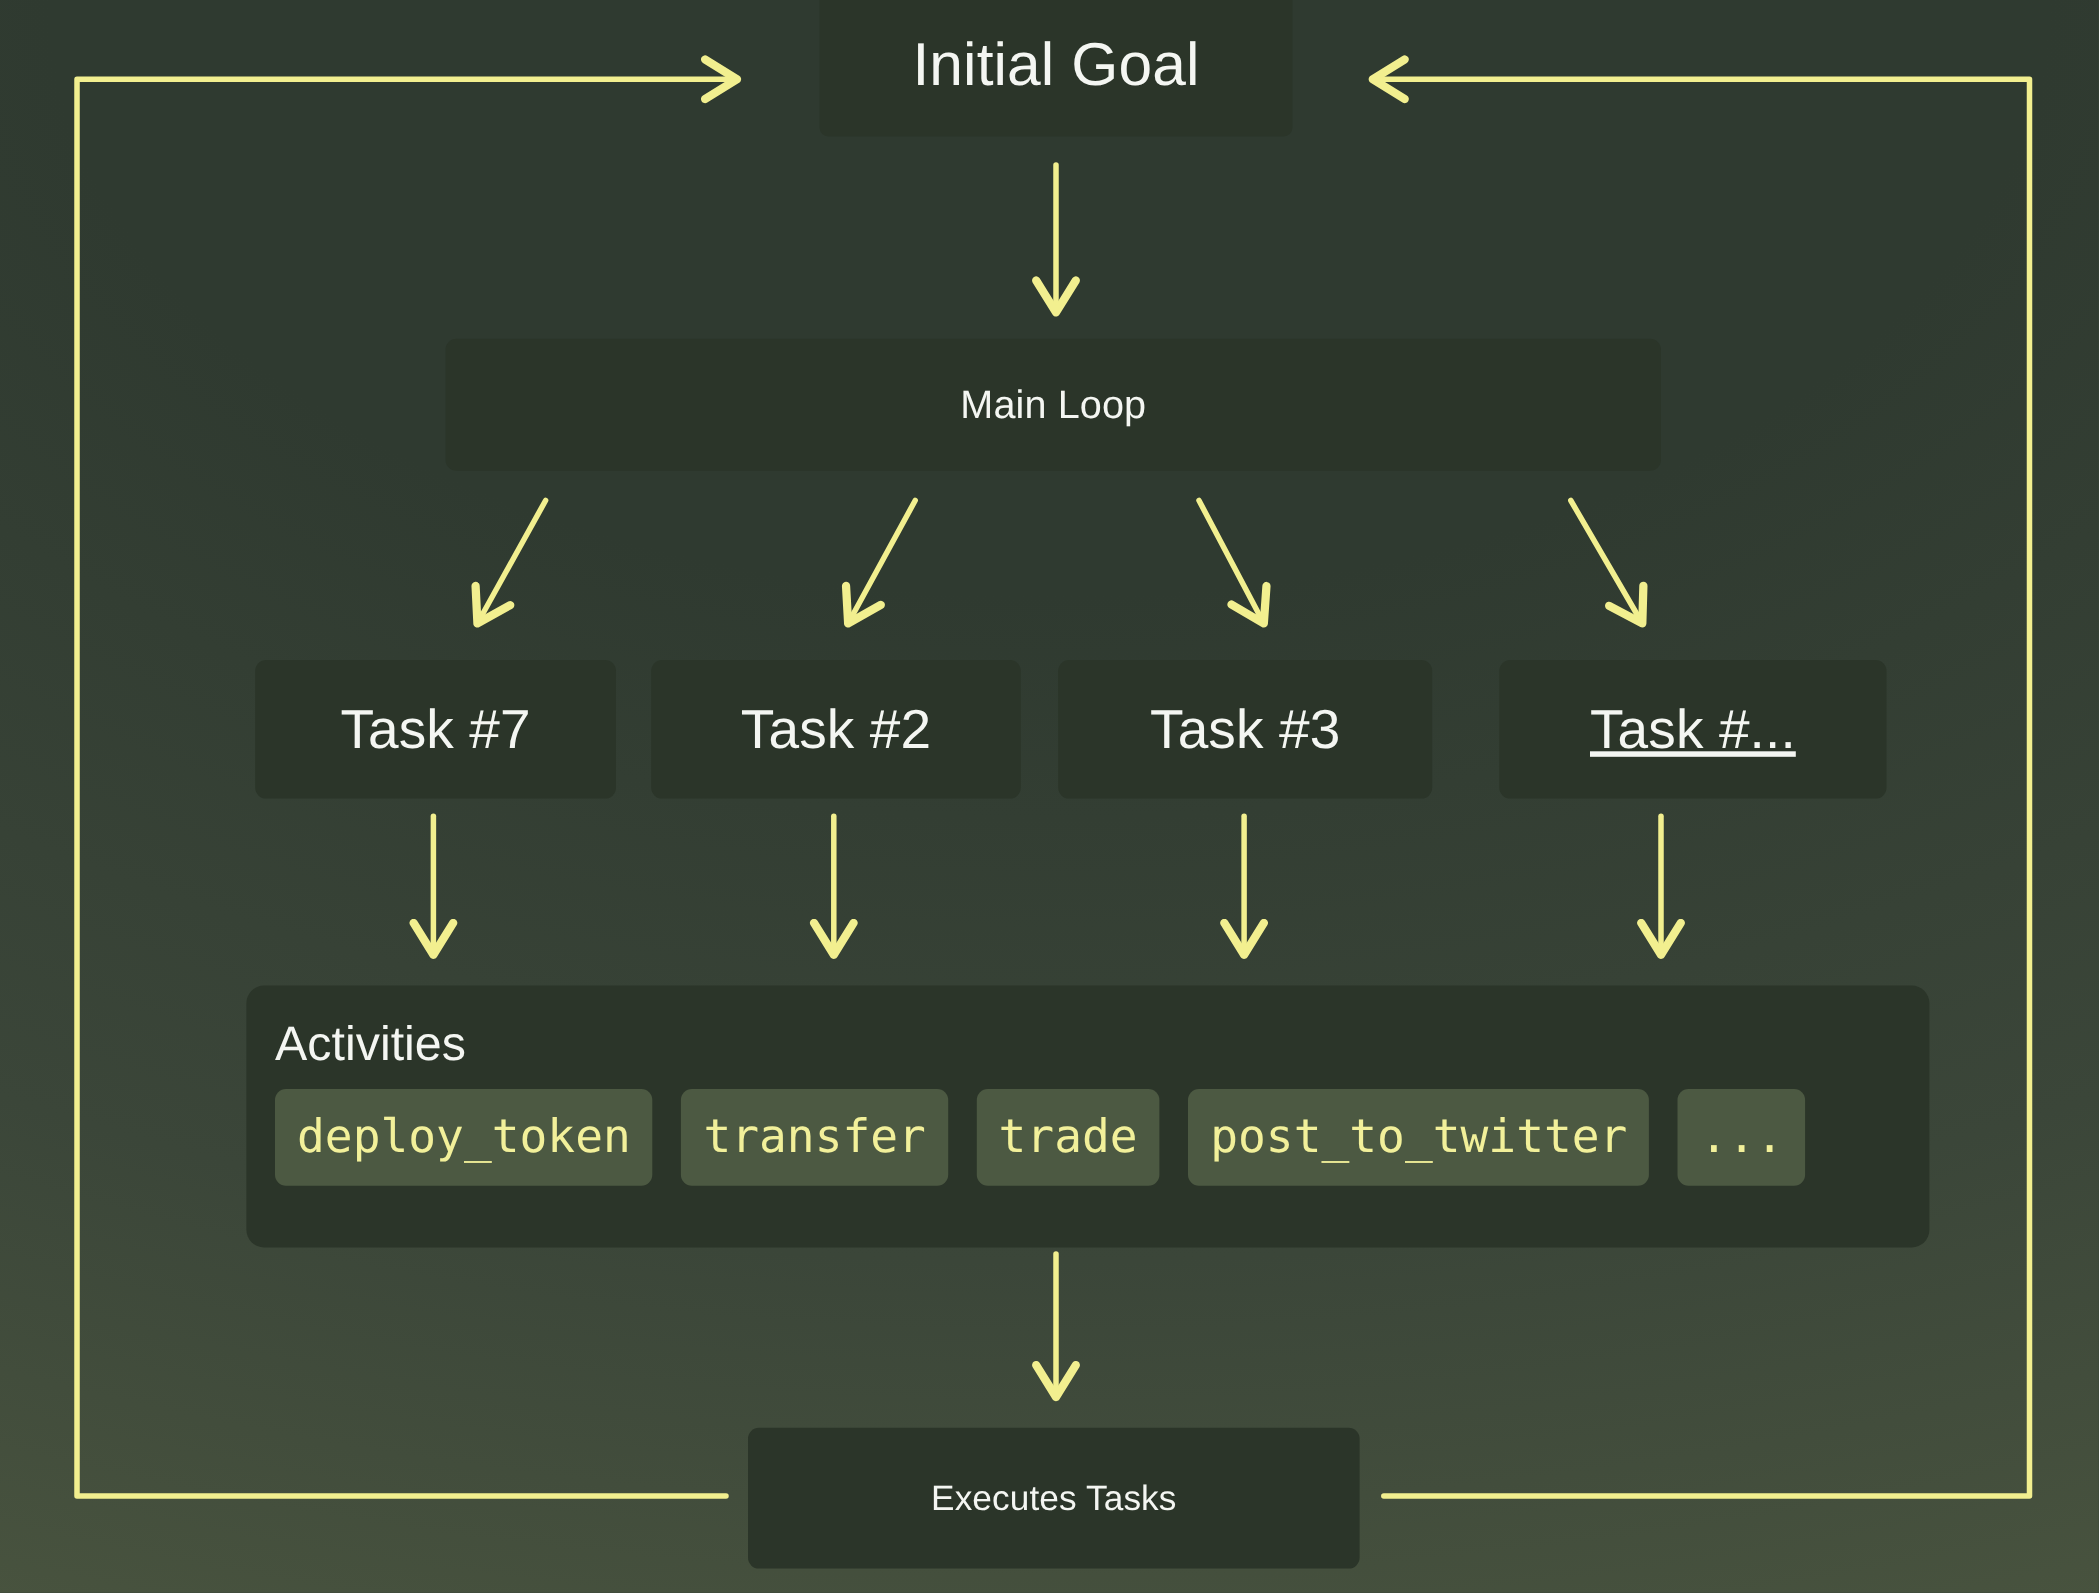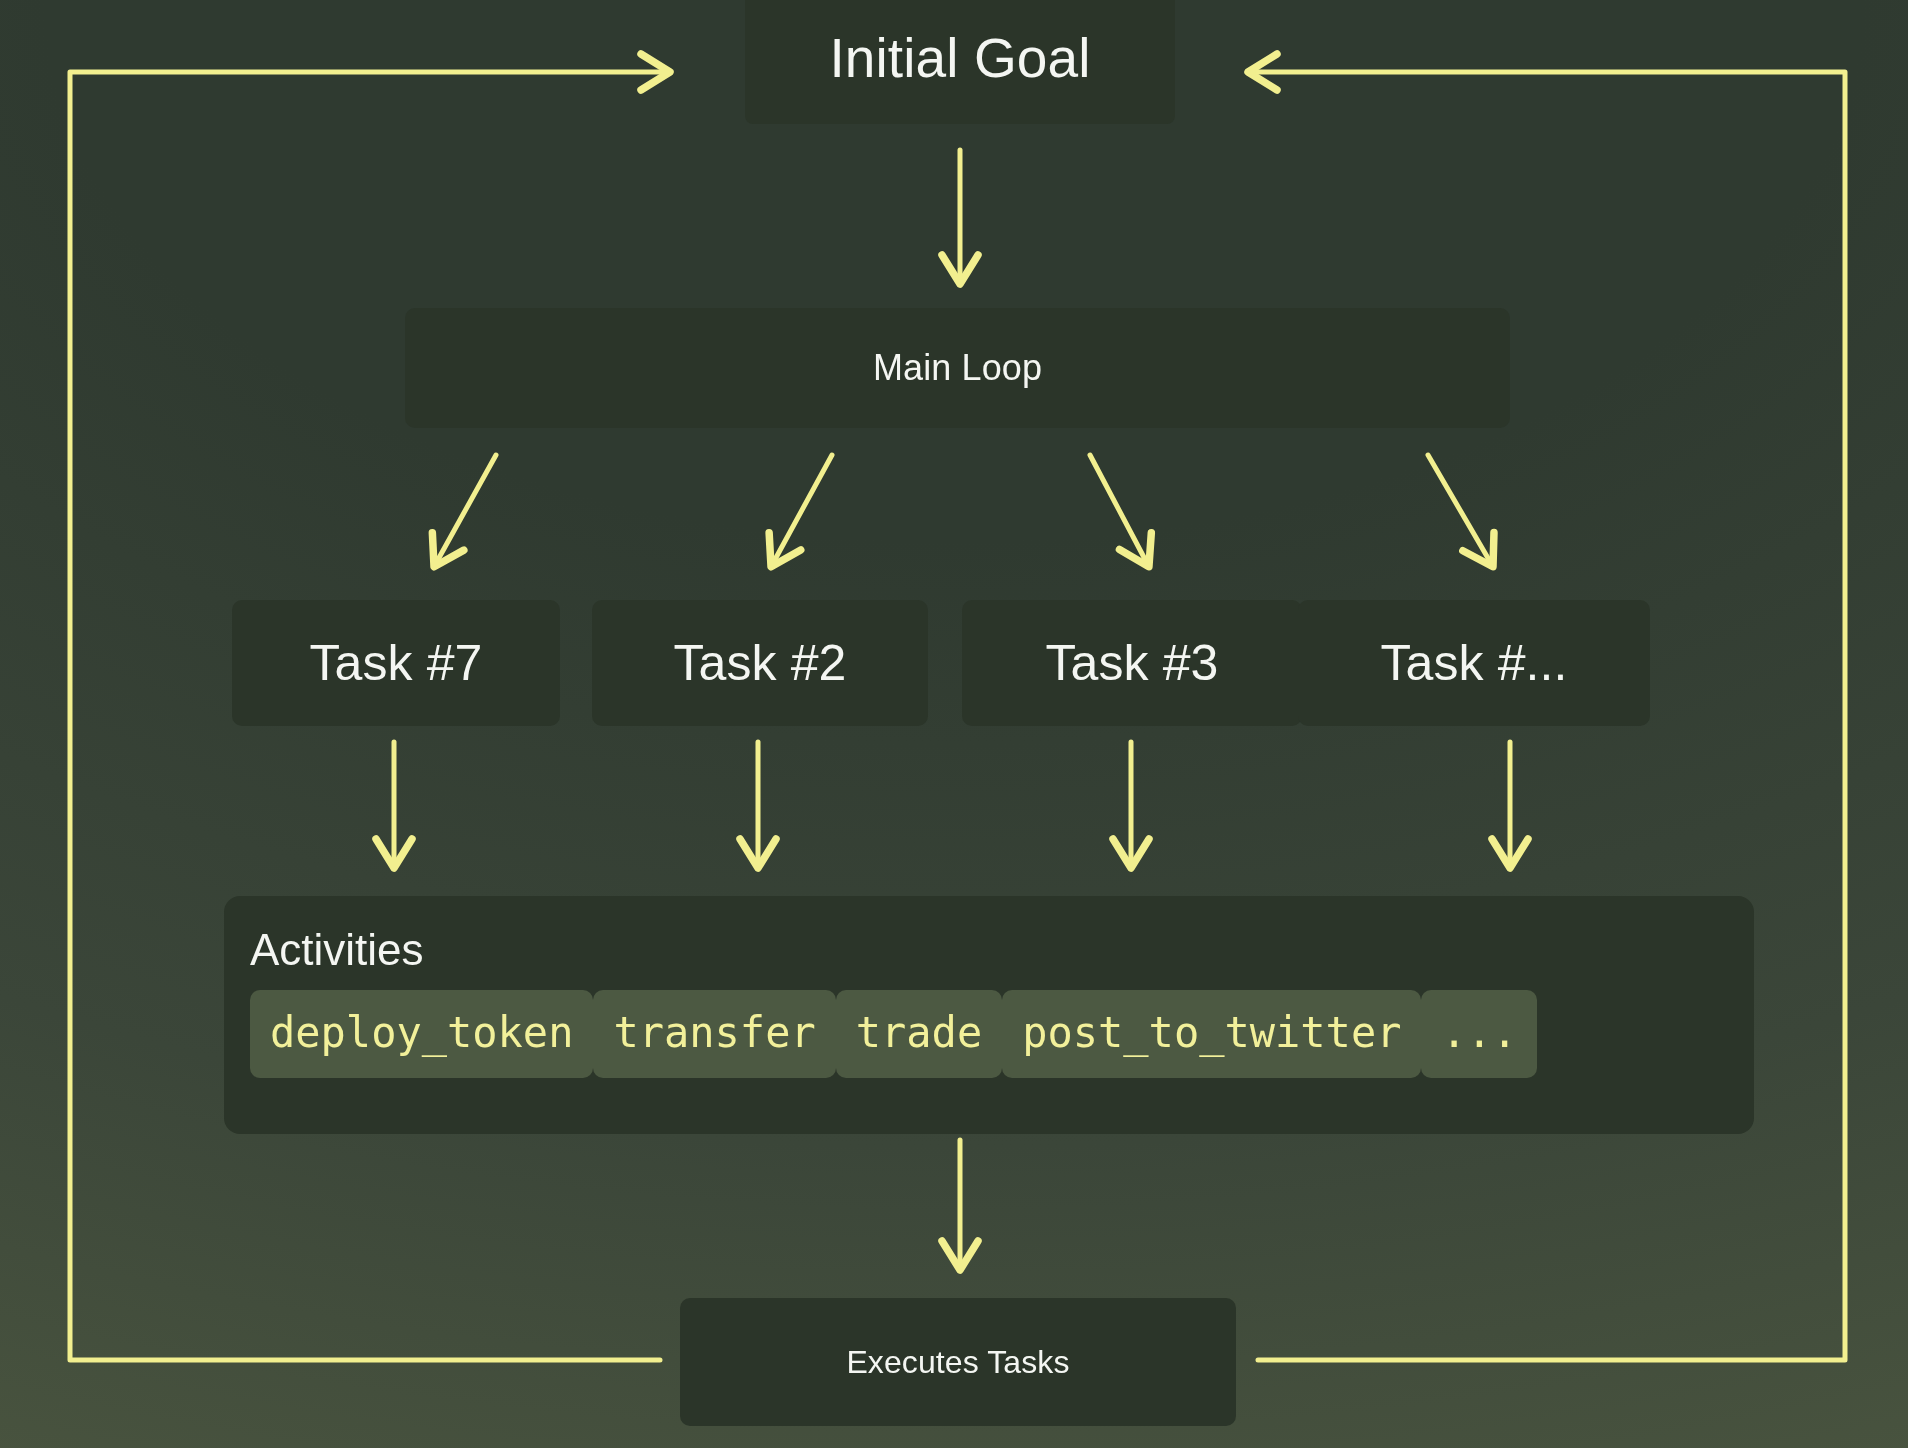--- a/index.html
+++ b/index.html
@@ -51,21 +51,21 @@
     left: 405px;  top: 308px;  width: 1105px; height: 120px;
     font-size: 36px;
   }
   .task {
     height: 126px;
     font-size: 50px;
   }
   .task-1 { left: 232px;  top: 600px;  width: 328px; }
   .task-2 { left: 592px;  top: 600px;  width: 336px; }
   .task-3 { left: 962px;  top: 600px;  width: 340px; text-align: center; }
-  .task-4 { left: 1298px; top: 600px;  width: 352px; }
+  .task-4 { left: 1363px; top: 600px;  width: 352px; text-decoration: underline; }
 
   .node-executes {
     left: 680px;  top: 1298px; width: 556px; height: 128px;
     font-size: 32px;
   }
 
   
   .activities-panel {
     position: absolute;
     left: 196px;
@@ -81,20 +81,21 @@
   .activities-title {
     color: #f4f6f2;
     font-size: 44px;
     line-height: 1;
     margin: 4px 0 18px 0;
     user-select: none;
   }
   .chip-row {
     display: flex;
     align-items: center;
+    gap: 26px;
   }
   .chip {
     background: #4c5942;
     border-radius: 10px;
     color: #f2f09a;
     font-family: "DejaVu Sans Mono", "Liberation Mono", monospace;
     font-size: 42px;
     line-height: 1;
     padding: 22px 20px 24px 20px;
     white-space: nowrap;

